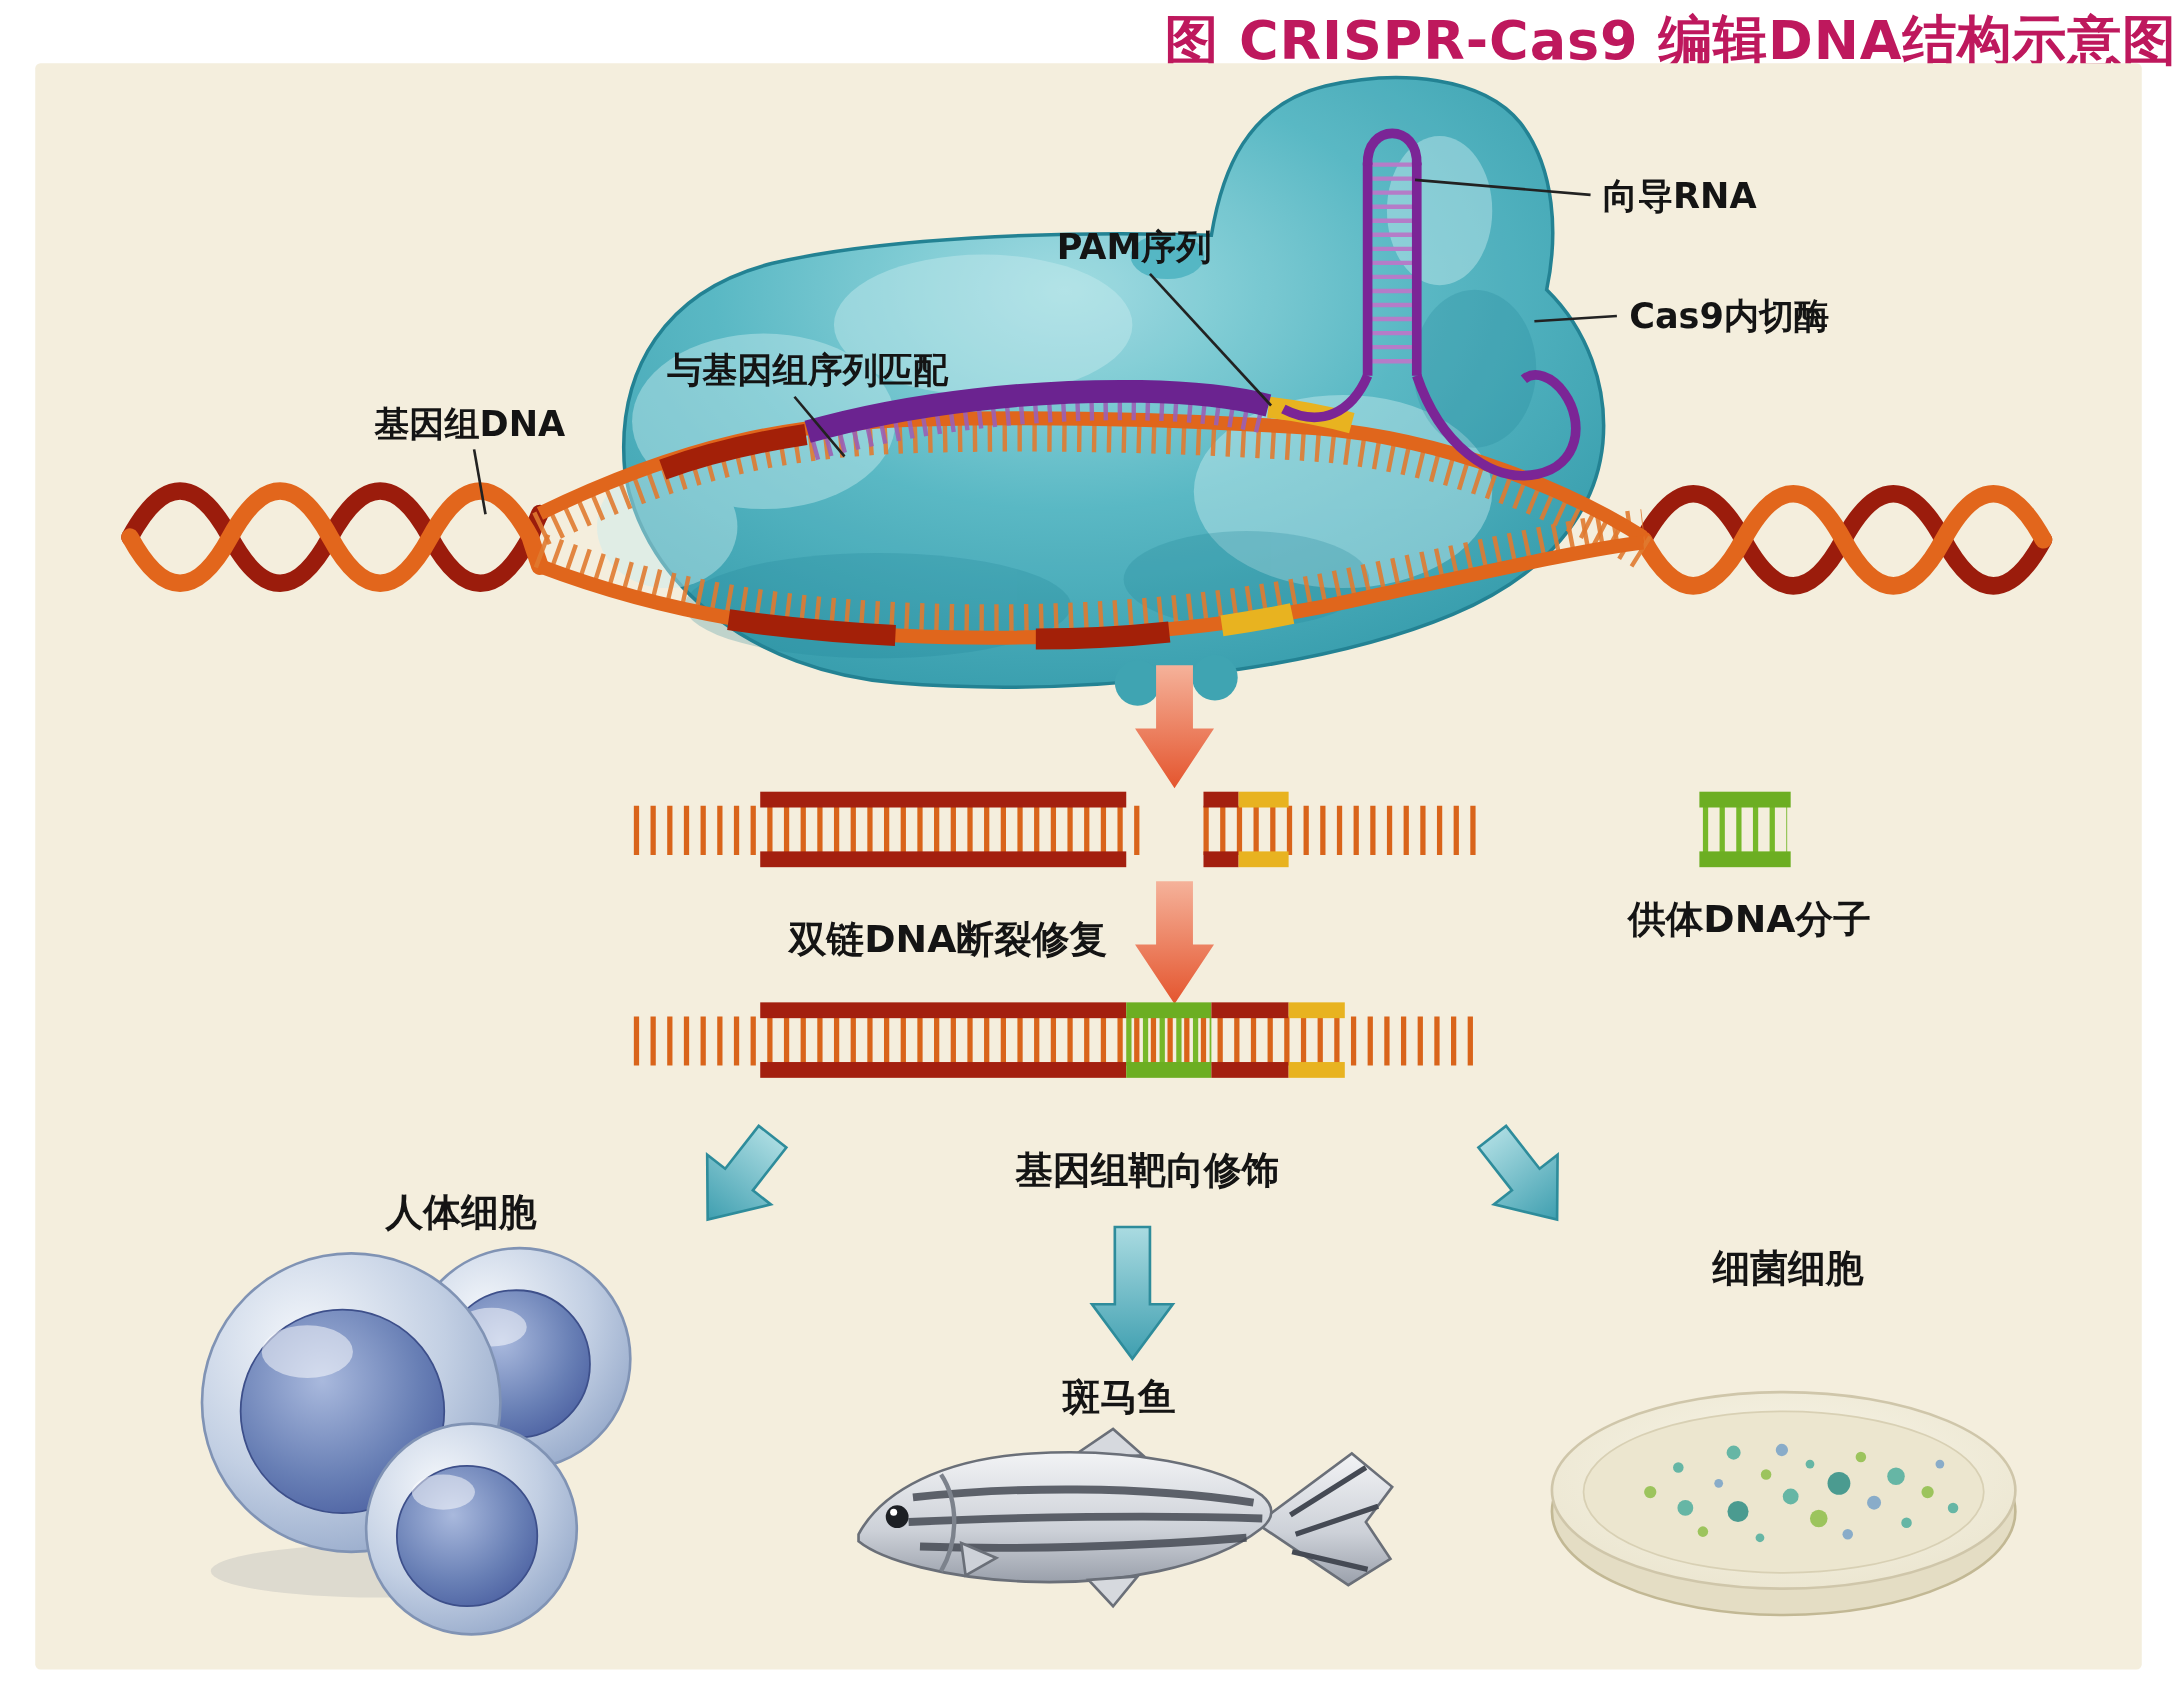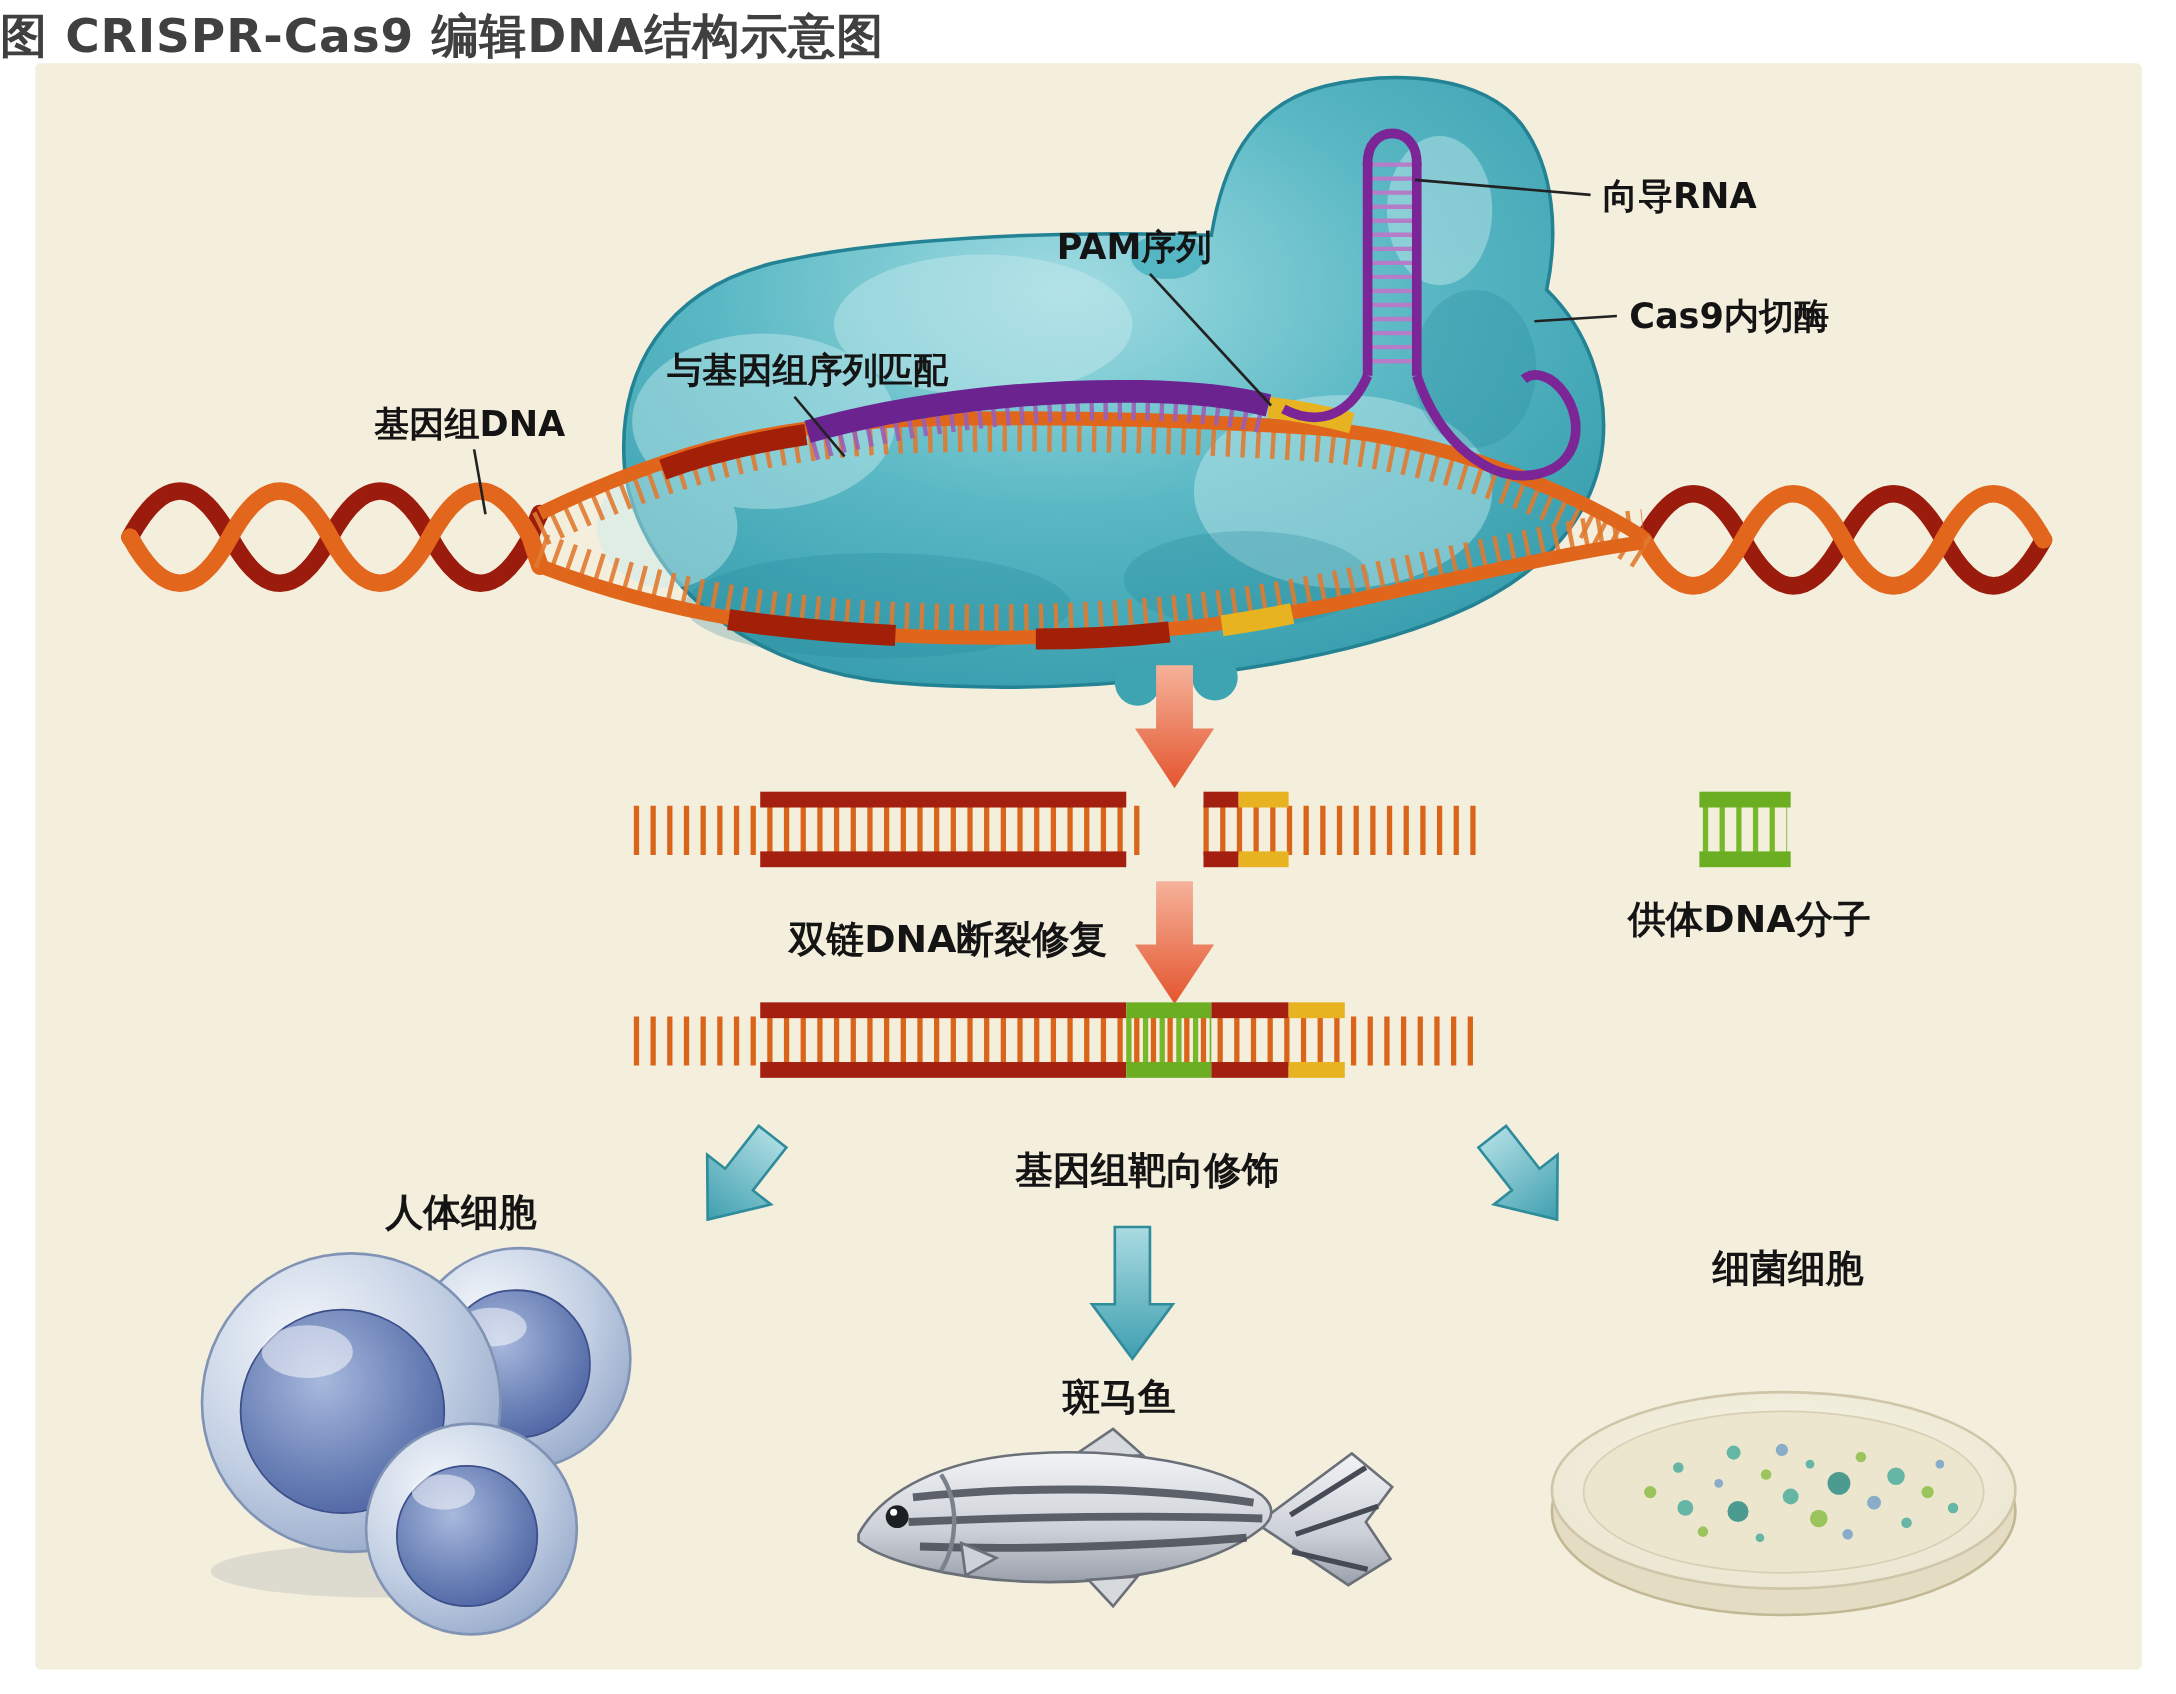--- a/index.html
+++ b/index.html
@@ -1,19 +1,19 @@
 <!DOCTYPE html>
 <html style="font-size:14px"><head>
 <meta charset="utf-8">
 <style>
   html,body{margin:0;padding:0;background:#ffffff;}
   .stage{position:relative;width:2177px;height:1694px;background:#ffffff;overflow:hidden;
          font-family:"DejaVu Sans",sans-serif;}
-  .title{position:absolute;top:5.3px;left:0;width:100%;text-align:left;
-         font-size:47px;font-weight:700;color:#404040;letter-spacing:0.9px;}
+  .title{position:absolute;top:5.3px;left:0;width:100%;text-align:right;
+         font-size:54px;font-weight:700;color:#be185d;letter-spacing:0.9px;}
   svg{position:absolute;top:0;left:0;}
   .lbl{font-family:"DejaVu Sans",sans-serif;font-weight:700;font-size:40px;fill:#141414;}
   .lbl-lg{font-family:"DejaVu Sans",sans-serif;font-weight:700;font-size:43px;fill:#141414;}
   .ldr{stroke:#222222;stroke-width:3;fill:none;}
 </style>
 </head>
 <body>
 
 <div class="stage">
   <div class="title">图 CRISPR-Cas9 编辑DNA结构示意图</div>

